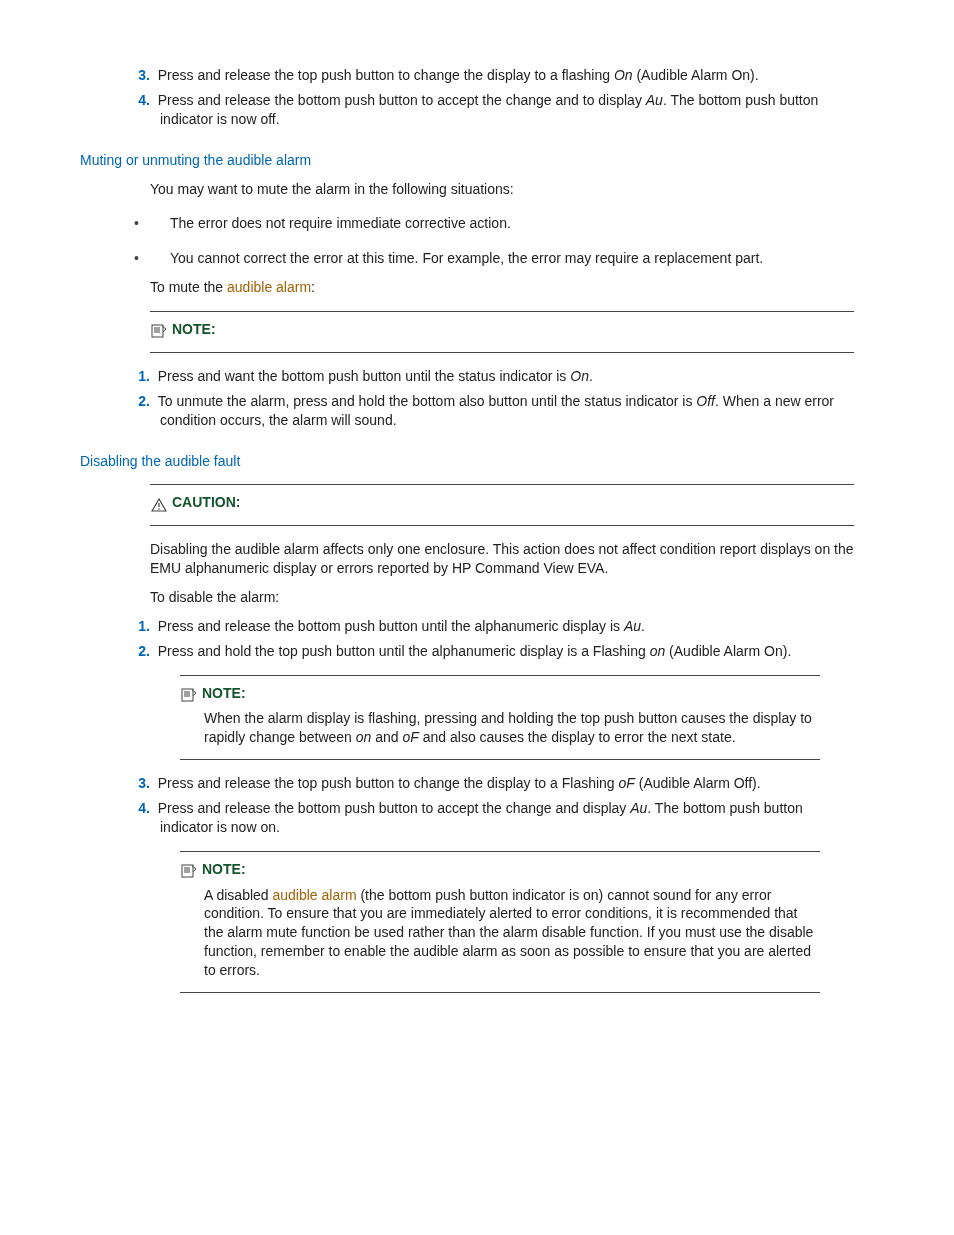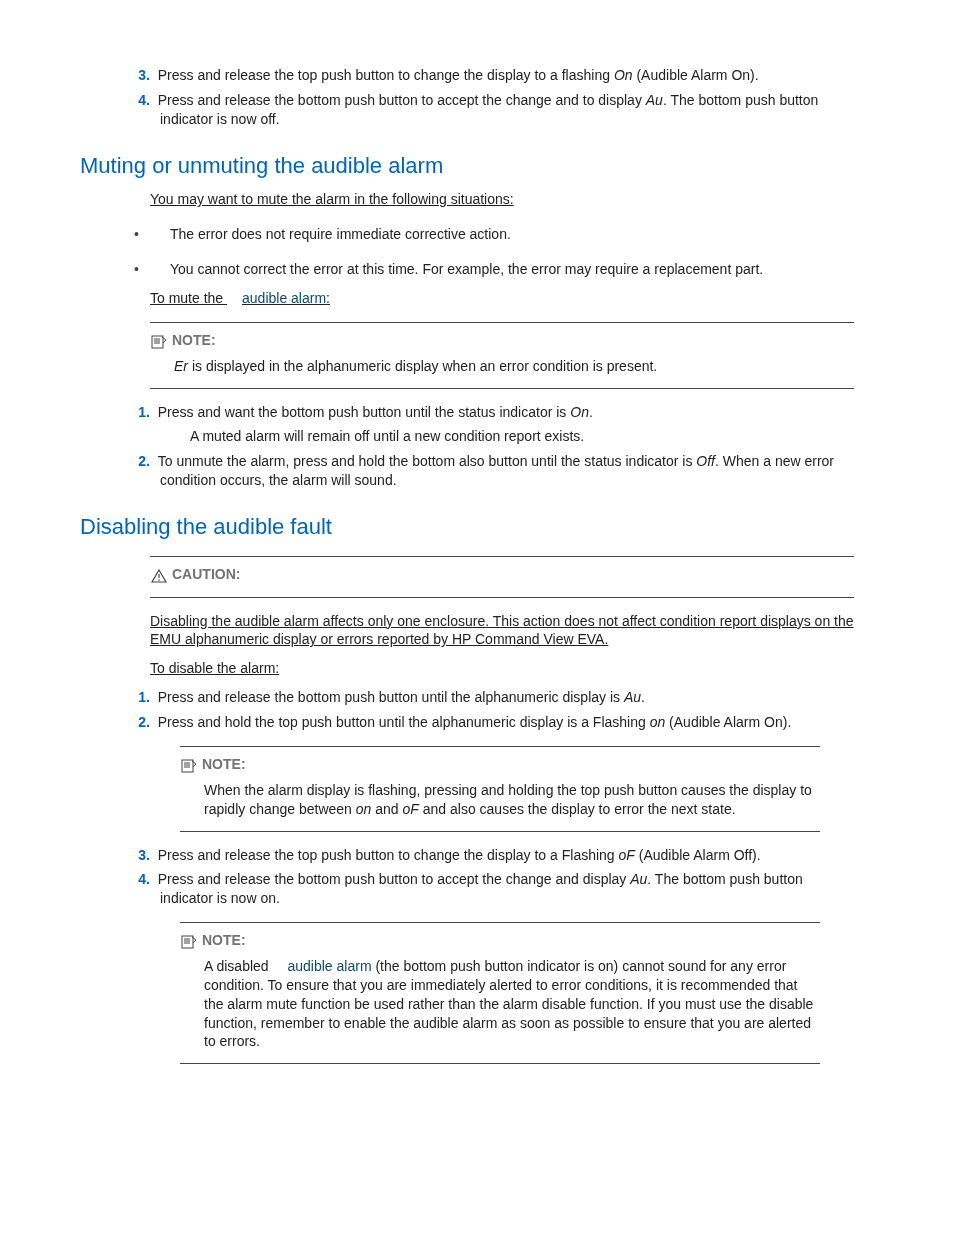--- a/index.html
+++ b/index.html
@@ -12,27 +12,27 @@
     box-sizing: border-box;
     line-height: 1.35;
     background: #fff;
   }
   .num { color: #0066b3; font-weight: bold; display: inline-block; width: 20px; text-align: right; }
   .ol-item { margin: 6px 0 6px 70px; padding-left: 10px; text-indent: -30px; }
   .ol-item .body { display: inline; text-align: center; }
   .ol-item .cont { display: block; margin-top: 6px; margin-left: 30px; text-indent: 0; }
   .ul-item { margin: 16px 0 4px 90px; text-indent: -18px; }
   .bullet { color: #444; display: inline-block; width: 18px; }
-  h2 { font-family: Arial, Helvetica, sans-serif; font-weight: normal; color: #0066b3; font-size: 22px; margin: 22px 0 10px 0; }
-  .para { margin: 10px 0 10px 70px; text-decoration: underline; }
-  .link { color: #0c4a6e; margin-left: 15px; }
+  h2 { font-family: Arial, Helvetica, sans-serif; font-weight: normal; color: #0066b3; font-size: 14px; margin: 22px 0 10px 0; }
+  .para { margin: 10px 0 10px 70px; }
+  .link { color: #a16207; }
   .italic { font-style: italic; }
   .callout { margin: 14px 0 14px 70px; border-top: 1px solid #444; border-bottom: 1px solid #444; padding: 8px 0 12px 0; }
   .callout-inner { margin: 14px 0 14px 100px; border-top: 1px solid #444; border-bottom: 1px solid #444; padding: 8px 0 12px 0; max-width: 640px; }
-  .callout-head { color: #737373; font-weight: bold; }
+  .callout-head { color: #14532d; font-weight: bold; }
   .callout-icon { display: inline-block; width: 18px; text-align: center; vertical-align: middle; margin-right: 4px; }
   .callout-body { margin: 6px 0 0 24px; }
   svg { vertical-align: middle; }
 </style>
 </head>
 <body>
 
 <div class="ol-item">
   <span class="num">3.</span>&nbsp;&nbsp;<span class="body"><span>Press and release the top push button to change the display to a flashing </span><span class="italic">On</span><span> (Audible Alarm On).</span></span>
 </div>
@@ -51,26 +51,24 @@
 <div class="callout">
   <span class="callout-icon">
     <svg width="16" height="14" viewBox="0 0 16 14">
         <rect x="1" y="1" width="11" height="12" fill="none" stroke="#444" stroke-width="1"></rect>
         <line x1="3" y1="4" x2="9" y2="4" stroke="#444"></line>
         <line x1="3" y1="6" x2="9" y2="6" stroke="#444"></line>
         <line x1="3" y1="8" x2="9" y2="8" stroke="#444"></line>
         <path d="M11 2 L15 5 L12 8" fill="none" stroke="#444"></path>
       </svg>
   </span><span class="callout-head">NOTE:</span>
-  <div class="callout-body"><span class="italic">Er</span><span> is displayed in the alphanumeric display when an error condition is present.</span></div>
 </div>
 
 <div class="ol-item">
   <span class="num">1.</span>&nbsp;&nbsp;<span class="body"><span>Press and want the bottom push button until the status indicator is </span><span class="italic">On</span><span>.</span></span>
-  <span class="cont">A muted alarm will remain off until a new condition report exists.</span>
 </div>
 <div class="ol-item">
   <span class="num">2.</span>&nbsp;&nbsp;<span class="body"><span>To unmute the alarm, press and hold the bottom also button until the status indicator is </span><span class="italic">Off</span><span>. When a new error condition occurs, the alarm will sound.</span></span>
 </div>
 
 <h2>Disabling the audible fault</h2>
 
 <div class="callout">
   <span class="callout-icon">
     <svg width="16" height="14" viewBox="0 0 16 14">

